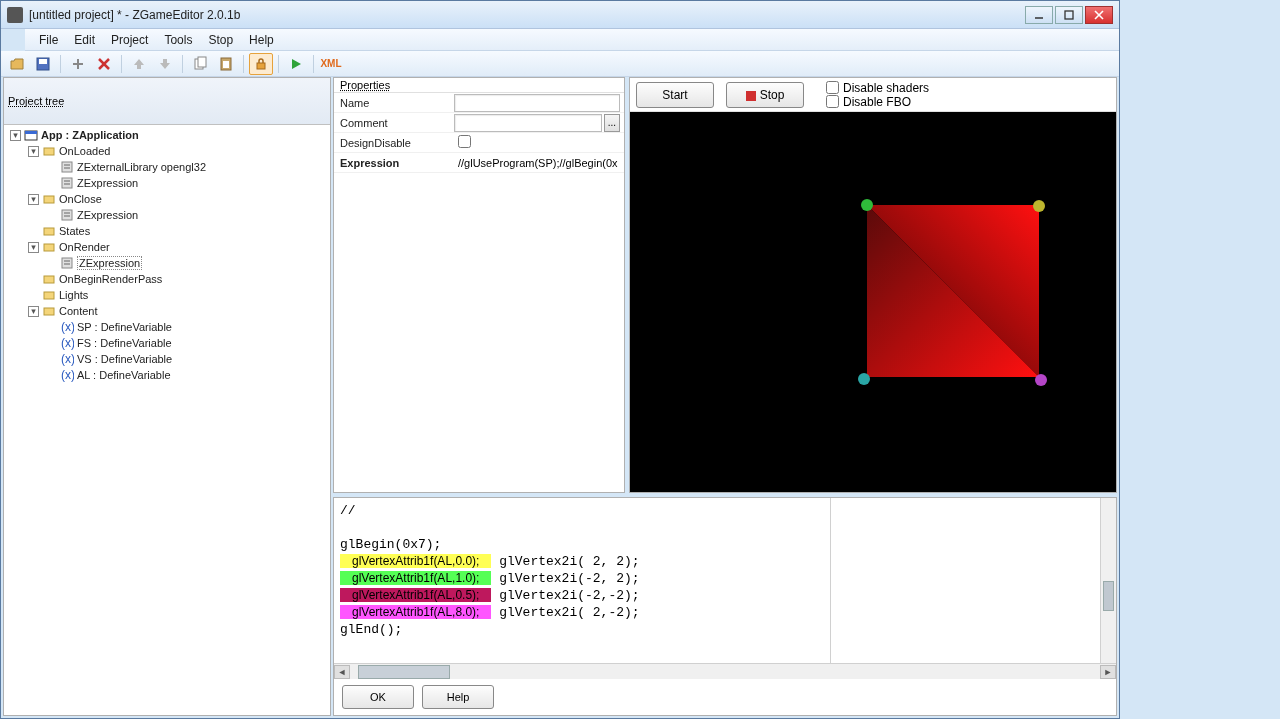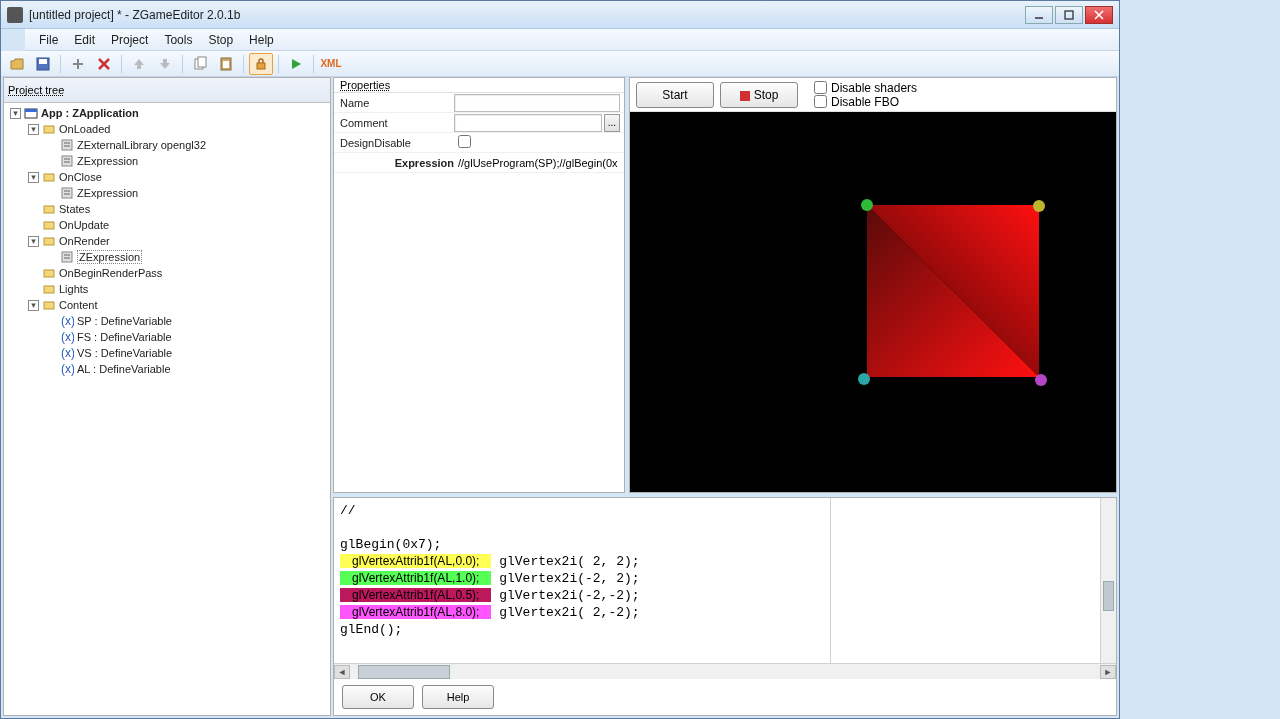--- a/index.html
+++ b/index.html
@@ -20,46 +20,46 @@
 .menubar .menu-item { padding: 2px 8px; cursor: pointer; color: #222; }
 
 .toolbar { height: 26px; background: linear-gradient(#f6faff, #e0ecf8); display: flex; align-items: center; padding: 0 4px; border-bottom: 1px solid #c6d6e8; gap: 2px; }
 .toolbar .tb-btn { width: 24px; height: 22px; display: flex; align-items: center; justify-content: center; cursor: pointer; border: 1px solid transparent; border-radius: 2px; }
 .toolbar .tb-btn.active { border-color: #e6a23c; background: #fdebd0; }
 .toolbar .tb-sep { width: 1px; height: 18px; background: #c0d0e0; margin: 0 3px; }
 
 .main-area { flex: 1; display: flex; min-height: 0; }
 
 .treepanel { width: 328px; background: #fff; border: 1px solid #b0b0b0; margin: 0 2px 2px 2px; display: flex; flex-direction: column; }
-.treepanel .tp-title { background: linear-gradient(#f0f4fa, #e2eaf4); padding: 6px 4px; font-size: 11px; border-bottom: 1px solid #c0c0c0; text-decoration: underline dotted; }
+.treepanel .tp-title { background: linear-gradient(#f0f4fa, #e2eaf4); padding: 17px 4px; font-size: 11px; border-bottom: 1px solid #c0c0c0; text-decoration: underline dotted; }
 .treeview { flex: 1; overflow: auto; padding: 2px 0; }
 .tree-node { display: flex; align-items: center; height: 16px; cursor: pointer; white-space: nowrap; }
 .tree-node .expander { width: 11px; height: 11px; border: 1px solid #888; background: #fff; color: #555; font-size: 9px; line-height: 8px; text-align: center; margin-right: 3px; cursor: pointer; }
 .tree-node .spacer { display: inline-block; }
 .tree-node .node-icon { width: 14px; height: 14px; margin-right: 3px; display: inline-flex; align-items: center; justify-content: center; }
 .tree-node .node-label { font-size: 11px; color: #222; }
 .tree-node.bold .node-label { font-weight: bold; }
 .tree-node.selected .node-label { border: 1px dotted #888; padding: 0 1px; }
 
 .right-col { flex: 1; display: flex; flex-direction: column; min-width: 0; margin: 0 2px 2px 0; }
 .top-row { display: flex; height: 416px; }
 
 .props-panel { width: 292px; background: #fff; border: 1px solid #b0b0b0; margin-right: 4px; }
 .props-title { padding: 1px 6px; font-size: 11px; border-bottom: 1px solid #e0e0e0; text-decoration: underline dotted; }
 .prop-row { display: flex; align-items: center; height: 20px; border-bottom: 1px solid #f0f0f0; }
 .prop-label { width: 120px; padding-left: 6px; font-size: 11px; color: #222; }
-.prop-label.bold { font-weight: bold; text-align: right; }
+.prop-label.bold { font-weight: bold; }
 .prop-value { flex: 1; padding-right: 4px; }
 .prop-value input[type=text] { width: 100%; height: 18px; border: 1px solid #bbb; font-size: 11px; padding: 0 3px; box-shadow: inset 1px 1px 1px rgba(0,0,0,0.08); }
 .prop-value input[type=checkbox] { margin-left: 4px; }
 .prop-value .inline-btn { width: 18px; height: 18px; border: 1px solid #999; background: linear-gradient(#f6f6f6,#e0e0e0); font-size: 10px; cursor: pointer; }
 .prop-value .val-text { font-size: 11px; padding-left: 4px; }
 
 .preview-panel { flex: 1; background: #fff; border: 1px solid #b0b0b0; display: flex; flex-direction: column; }
-.preview-controls { height: 34px; display: flex; align-items: center; padding: 4px 6px; gap: 6px; border-bottom: 1px solid #e0e0e0; }
+.preview-controls { height: 34px; display: flex; align-items: center; padding: 4px 6px; gap: 12px; border-bottom: 1px solid #e0e0e0; }
 .ctrl-btn { width: 78px; height: 26px; border: 1px solid #888; background: linear-gradient(#fdfdfd,#e6e6e6); border-radius: 3px; cursor: pointer; display: flex; align-items: center; justify-content: center; gap: 4px; font-size: 11px; }
 .ctrl-btn .ic { width: 10px; height: 10px; }
 .chk-col { display: flex; flex-direction: column; gap: 0px; margin-left: 10px; }
 .chk-col label { font-size: 11px; display: flex; align-items: center; gap: 4px; }
 .preview-canvas { flex: 1; background: #000; position: relative; margin: 0; }
 .red-quad { position: absolute; left: 237px; top: 93px; width: 172px; height: 172px; }
 .dot { position: absolute; width: 12px; height: 12px; border-radius: 50%; }
 
 .code-panel { flex: 1; background: #fff; border: 1px solid #b0b0b0; margin-top: 4px; display: flex; flex-direction: column; min-height: 0; overflow: hidden; }
 .code-title { padding: 1px 6px; font-size: 11px; border-bottom: 1px solid #e0e0e0; text-decoration: underline dotted; }
@@ -260,30 +260,20 @@
             <span style="display:inline-block;width:14px"></span>
             <span class="node-icon">
               <svg width="14" height="14">
                 <rect x="2" y="4" width="10" height="7" fill="#f4d57a" stroke="#b89a3a"></rect>
               </svg>
             </span>
             <span class="node-label">States</span>
           </div>
           <div class="tree-node">
             <span class="spacer" style="width:24px"></span>
-            <span style="display:inline-block;width:14px"></span>
-            <span class="node-icon">
-              <svg width="14" height="14">
-                <rect x="2" y="4" width="10" height="7" fill="#f4d57a" stroke="#b89a3a"></rect>
-              </svg>
-            </span>
-            <span class="node-label">OnUpdate</span>
-          </div>
-          <div class="tree-node">
-            <span class="spacer" style="width:24px"></span>
             <span class="expander">▾</span>
             <span class="node-icon">
               <svg width="14" height="14">
                 <rect x="2" y="4" width="10" height="7" fill="#f4d57a" stroke="#b89a3a"></rect>
               </svg>
             </span>
             <span class="node-label">OnRender</span>
           </div>
           <div class="tree-node selected">
             <span class="spacer" style="width:42px"></span>

